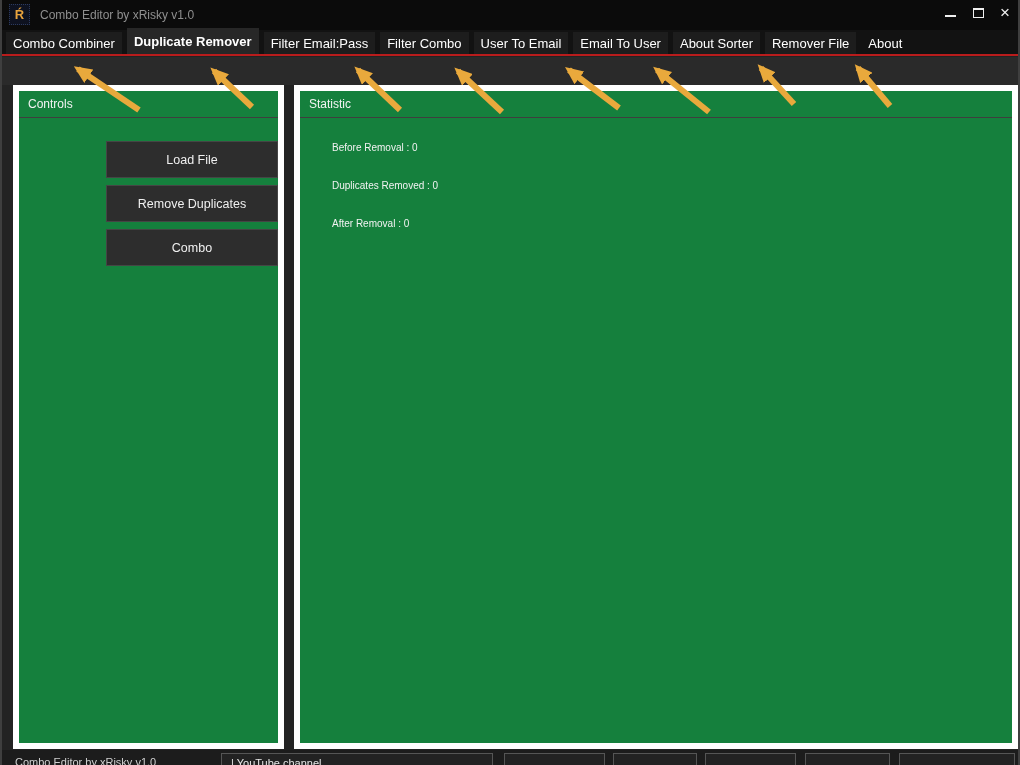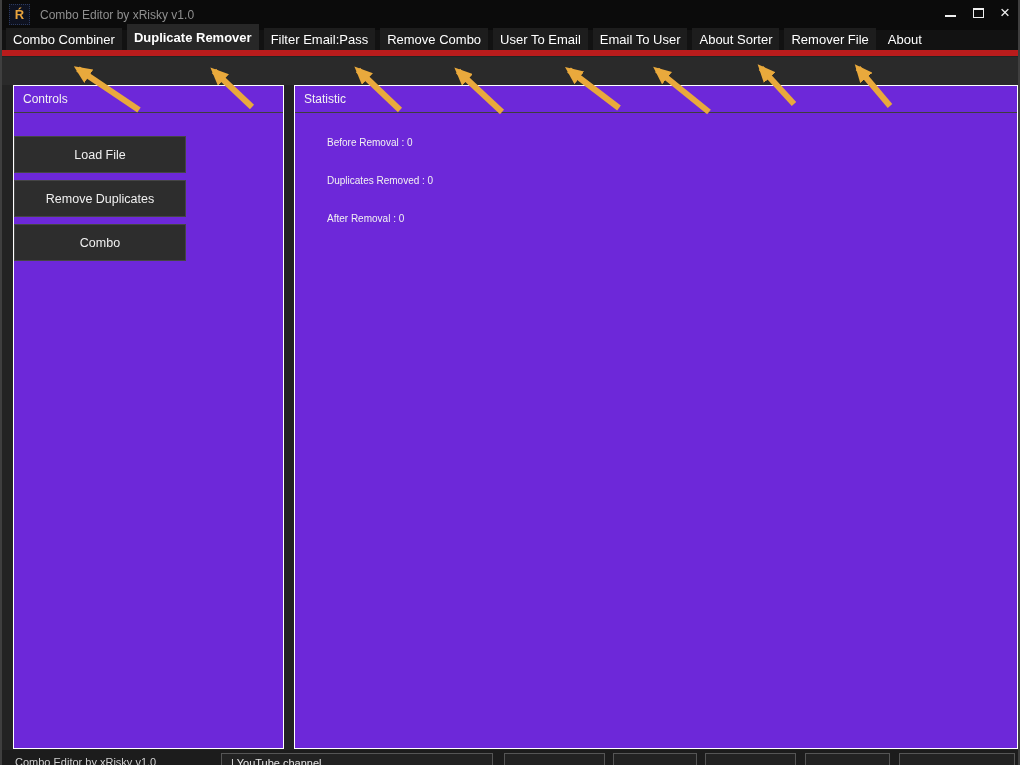--- a/index.html
+++ b/index.html
@@ -18,40 +18,40 @@
   }
   .title-text { position:absolute; left:38px; top:8px; font-size:12px; color:#8f8f8f; }
   .winbtn { position:absolute; top:0; width:22px; height:28px; color:#efefef; cursor:default; }
   .winbtn-min { right:56px; } .winbtn-max { right:28px; } .winbtn-close { right:2px; }
   .glyph-min { position:absolute; left:5px; top:15px; width:11px; height:2px; background:#efefef; }
   .glyph-max { position:absolute; left:5px; top:8px; width:11px; height:10px; border:1px solid #efefef; border-top:2px solid #efefef; }
   .glyph-close { display:block; text-align:center; font-size:17px; line-height:26px; }
   
   .tabbar {
     position:absolute; top:30px; left:0; right:0; height:26px; background:#121212;
-    border-bottom:6px solid #b91c1c; display:flex; align-items:flex-end; padding-left:4px;
+    border-bottom:2px solid #b91c1c; display:flex; align-items:flex-end; padding-left:4px;
   }
   .tab {
     height:22px; background:#1d1d1d; color:#ffffff; font-size:13px;
     padding:0 7px; margin-right:5px; display:flex; align-items:center; white-space:nowrap; cursor:default;
   }
   .tab.selected { height:26px; background:#272727;font-weight:bold; }
   .tab.flat { background:transparent; }
   
   .strip { position:absolute; top:57px; left:0; right:0; height:28px; background:#2a2a2a; }
   
-  .panel { position:absolute; background:#6d28d9; border:1px solid #ffffff; }
+  .panel { position:absolute; background:#15803d; border:6px solid #ffffff; }
   .panel-controls { left:11px; top:85px; width:271px; height:664px; }
   .panel-statistic { left:292px; top:85px; width:724px; height:664px; }
   .panel-header {
     height:27px; border-bottom:1px solid #3e3e3e; color:#f2f2f2; font-size:12px;
     display:flex; align-items:center; padding-left:9px;
   }
   
-  .btn-stack { display:flex; flex-direction:column; align-items:flex-start; padding-top:23px; }
+  .btn-stack { display:flex; flex-direction:column; align-items:flex-end; padding-top:23px; }
   .btn {
     width:172px; height:37px; margin-bottom:7px; background:#2d2d2d;
     border:1px solid #454545; color:#f0f0f0; font-size:12.5px;
     font-family:"Liberation Sans", sans-serif; cursor:pointer;
   }
   
   .stats { padding:24px 0 0 32px; }
   .stat-line { height:38px; color:#f2f2f2; font-size:10px; }
   
   .footer { position:absolute; top:750px; left:0; right:0; height:15px; background:#1c1c1c; overflow:visible; }
@@ -83,21 +83,21 @@
     </div>
     <div class="winbtn winbtn-close">
       <span class="glyph-close">×</span>
     </div>
   </div>
 
   <div class="tabbar">
     <div class="tab">Combo Combiner</div>
     <div class="tab selected">Duplicate Remover</div>
     <div class="tab">Filter Email:Pass</div>
-    <div class="tab">Remove Combo</div>
+    <div class="tab">Filter Combo</div>
     <div class="tab">User To Email</div>
     <div class="tab">Email To User</div>
     <div class="tab">About Sorter</div>
     <div class="tab">Remover File</div>
     <div class="tab flat">About</div>
   </div>
 
   <div class="strip"></div>
 
   <div class="panel panel-controls">

